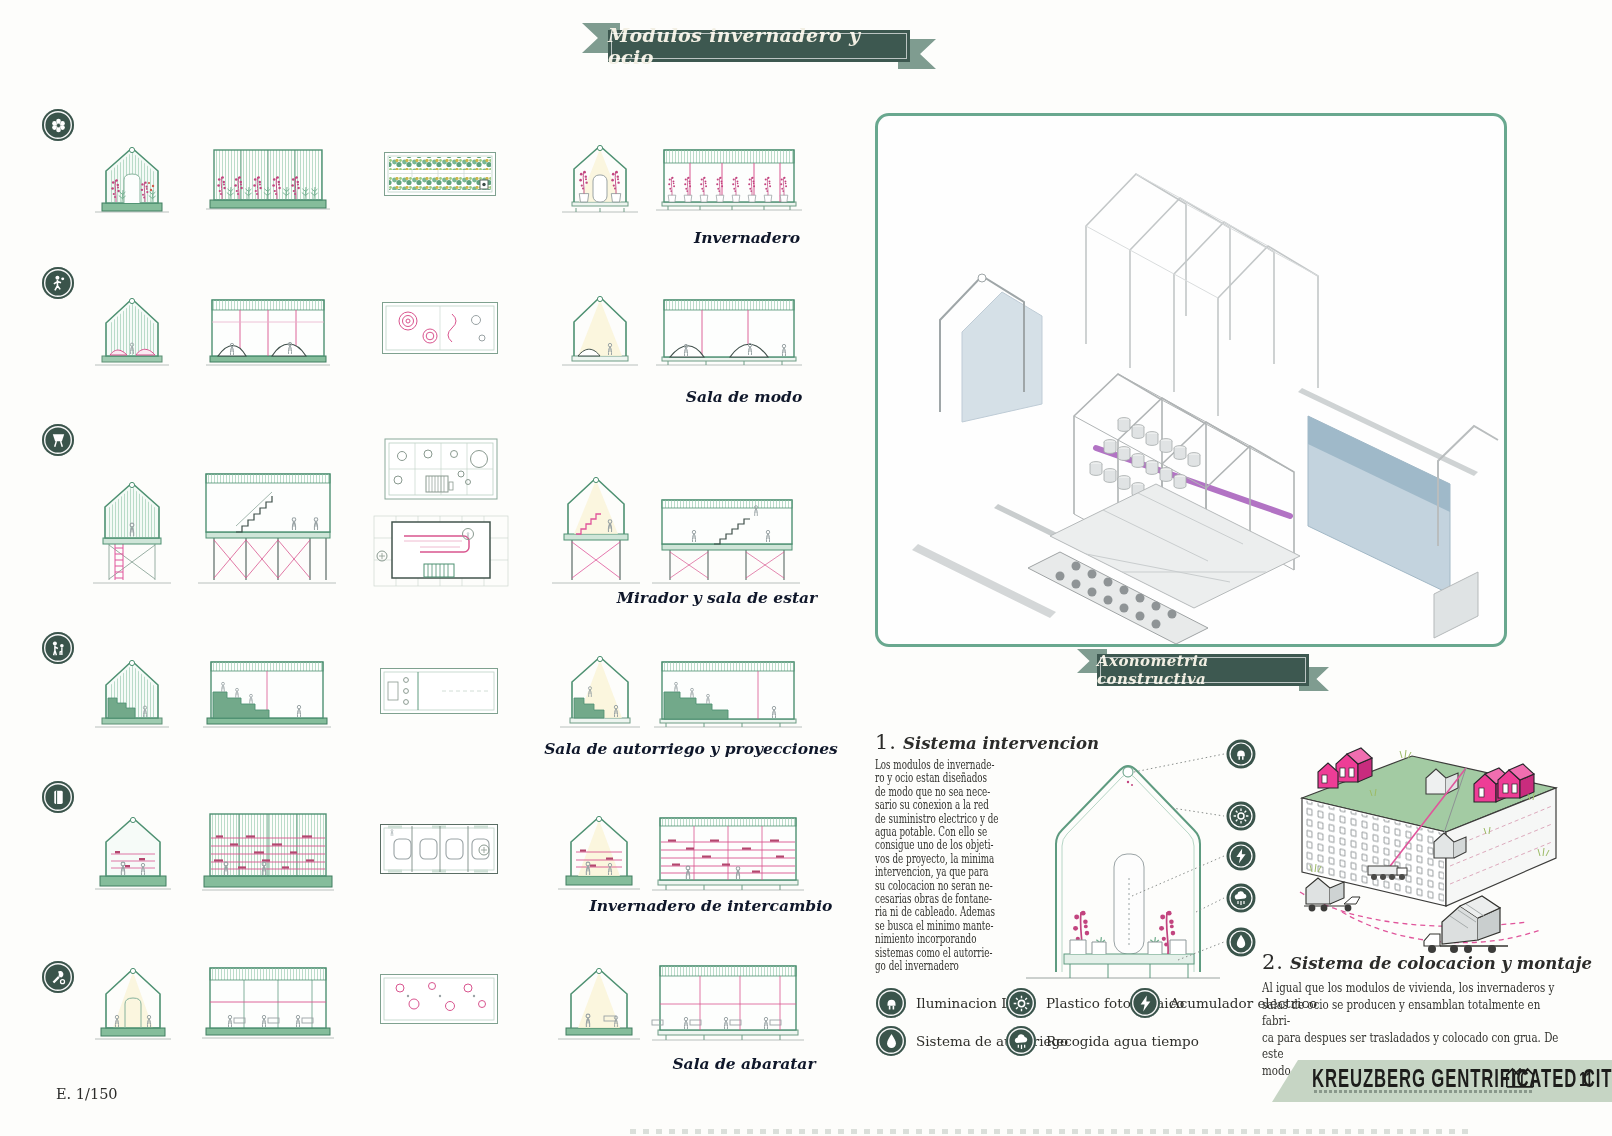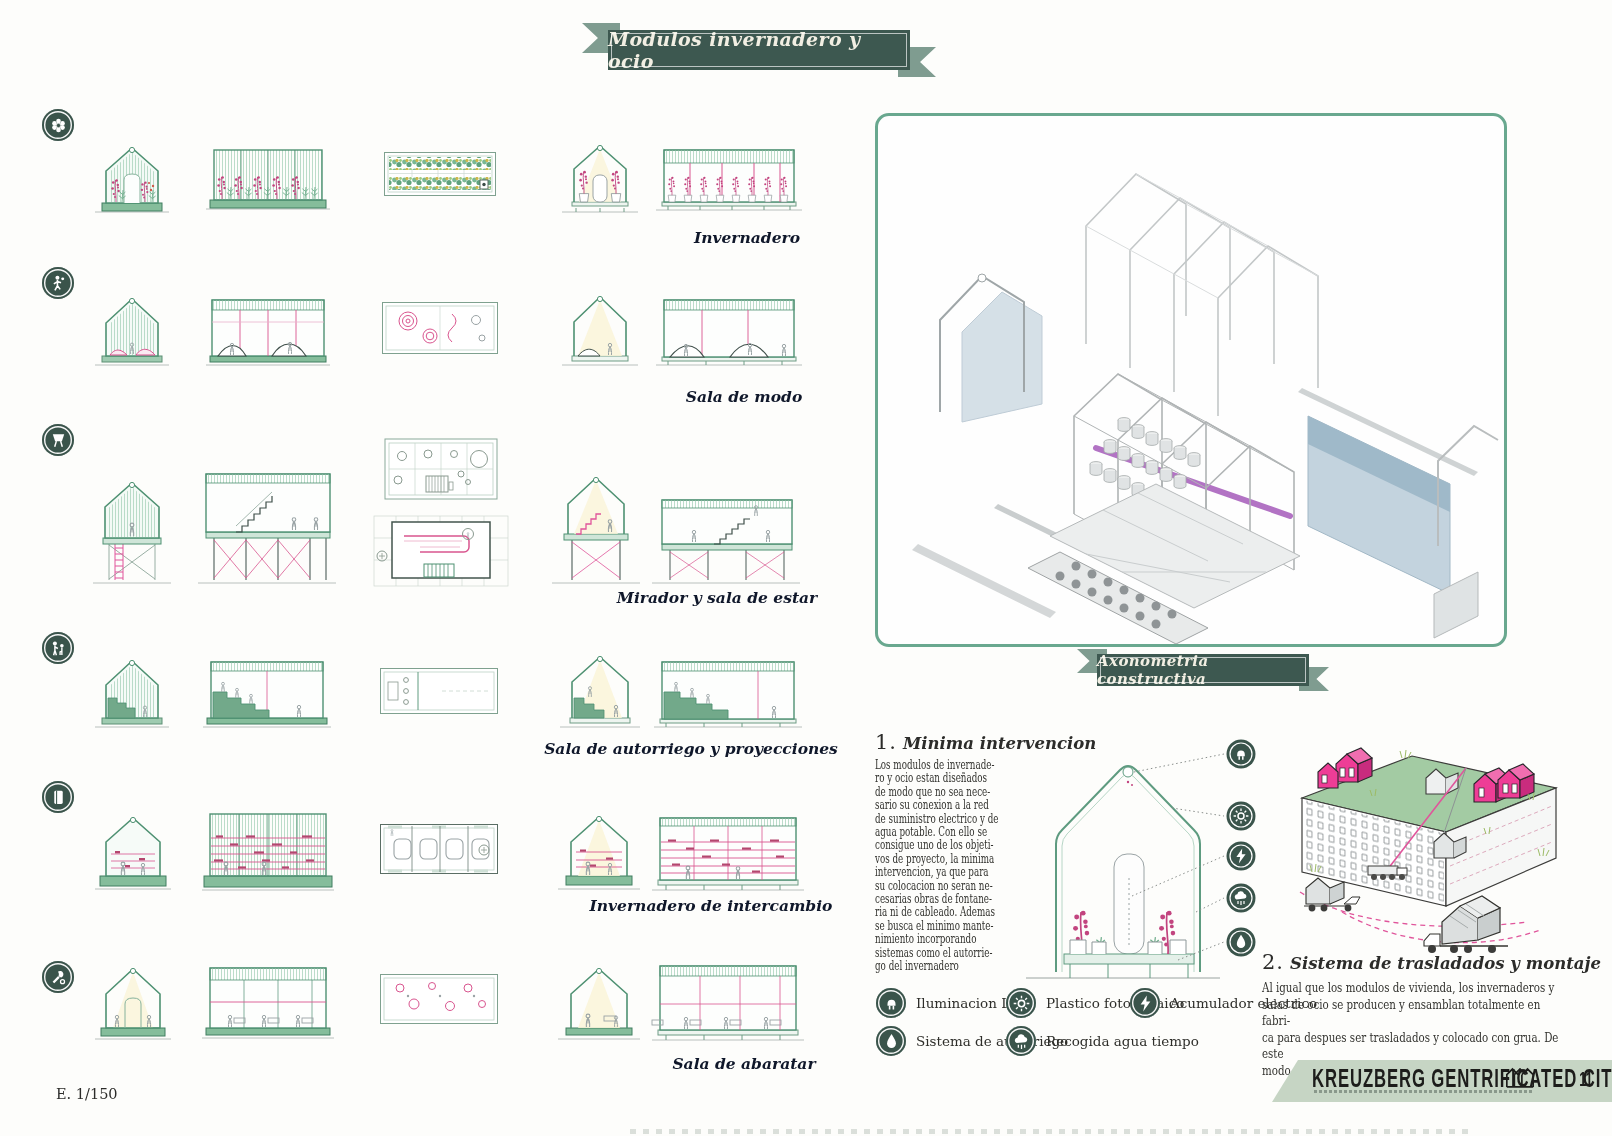--- a/index.html
+++ b/index.html
@@ -144,21 +144,21 @@
   <g id="g-drop">
         <path d="M9,1.8 C11.6,5.8 13.2,8.4 13.2,10.9 A4.2,4.2 0 1 1 4.8,10.9 C4.8,8.4 6.4,5.8 9,1.8 Z" fill="#fff"></path>
       </g>
   <g id="g-cloud">
         <path d="M4.4,10.4 a2.7,2.7 0 0 1 0.9,-5.2 a3.5,3.5 0 0 1 6.8,-0.5 a2.5,2.5 0 0 1 0.5,4.9 Z" fill="#fff"></path>
         <path d="M6,12 v3 M9,12 v4 M12,12 v3" stroke="#fff" stroke-width="1.2"></path>
       </g>
 </defs>
 </svg>
 
-<div class="ribbon-wrap" style="left:608px;top:30px;width:302px;height:40px">
+<div class="ribbon-wrap" style="left:608px;top:30px;width:302px;height:32px">
   <span class="tab tab-l"></span>
   <span class="tab tab-r"></span>
   <div class="ribbon" style="font-size:19px">Modulos invernadero y ocio</div>
 </div>
 
 <div class="cicon" style="left:42px;top:109px">
     <svg viewBox="0 0 18 18">
       <use href="#g-flower"></use>
     </svg>
   </div>
@@ -781,21 +781,21 @@
 </svg>
 </div>
 
 <div class="ribbon-wrap" style="left:1097px;top:654px;width:212px;height:32px">
   <span class="tab tab-l" style="width:30px;height:24px;left:-20px;top:-5px"></span>
   <span class="tab tab-r" style="width:30px;height:24px;right:-20px;bottom:-5px"></span>
   <div class="ribbon" style="font-size:15px">Axonometria constructiva</div>
 </div>
 
 <div class="sec-head" style="left:875px;top:730px">
-  <span class="sec-num">1.</span><span class="sec-title">Minima intervencion</span>
+  <span class="sec-num">1.</span><span class="sec-title">Sistema intervencion</span>
 </div>
 <div class="body-text body-1" style="left:875px;top:758px">Los modulos de invernade-
 ro y ocio estan diseñados
 de modo que no sea nece-
 sario su conexion a la red
 de suministro electrico y de
 agua potable. Con ello se
 consigue uno de los objeti-
 vos de proyecto, la minima
 intervencion, ya que para
@@ -979,21 +979,21 @@
         <path d="M118,22 l-2,-7 M121,22 l1,-8 M124,22 l3,-6"></path>
     <path d="M256,120 l-2,-7 M259,120 l1,-8 M262,120 l3,-6"></path>
         <path d="M202,98 l-2,-6 M205,98 l1,-7"></path>
     <path d="M88,60 l-2,-6 M91,60 l1,-7"></path>
         <path d="M246,64 l-2,-6 M249,64 l1,-7"></path>
   </g>
 </svg>
   </div>
 
 <div class="sec-head" style="left:1262px;top:950px">
-  <span class="sec-num">2.</span><span class="sec-title">Sistema de trasladados y montaje</span>
+  <span class="sec-num">2.</span><span class="sec-title">Sistema de colocacion y montaje</span>
 </div>
 <div class="body-text body-2" style="left:1262px;top:980px">Al igual que los modulos de vivienda, los invernaderos y
 salas de ocio se producen y ensamblan totalmente en fabri-
 ca para despues ser trasladados y colocado con grua. De este
 modo se consigue abaratar costes y tiempo de ejecucion</div>
 
 <div class="kb-banner" style="left:1272px;top:1060px;width:340px;height:42px">
   <div class="kb-title">KREUZBERG GENTRIFICATED CITY</div>
   <div class="kb-sub"></div>
   <svg style="position:absolute;left:232px;top:6px;width:32px;height:23px" viewBox="0 0 34 24">

